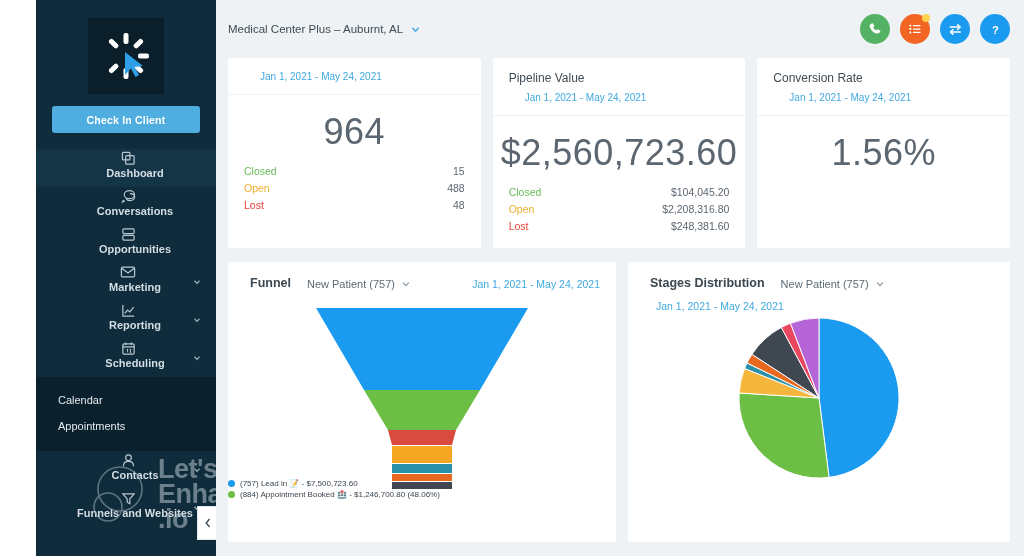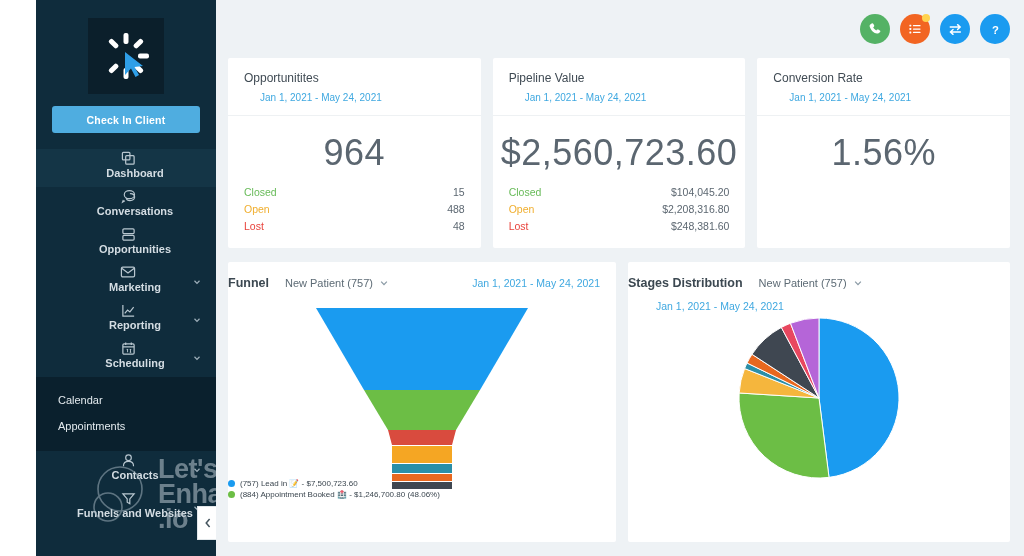--- a/index.html
+++ b/index.html
@@ -129,21 +129,21 @@
   .kpi-line .lbl.closed { color: #68bb59; }
   .kpi-line .lbl.open { color: #f0ae2e; }
   .kpi-line .lbl.lost { color: #e8433c; }
   .kpi-line .val { color: #5c6771; }
 
   
   .charts-row { display: flex; gap: 12px; padding: 14px 14px 0 12px; }
   .funnel-card { flex: 0 0 388px; height: 280px; position: relative; overflow: hidden; }
   .stages-card { flex: 1; height: 280px; position: relative; overflow: hidden; }
 
-  .ch-head { display: flex; align-items: center; padding: 14px 16px 0 0; gap: 16px; }
+  .ch-head { display: flex; align-items: flex-end; padding: 14px 16px 0 22px; gap: 16px; }
   .ch-title { font-size: 12.5px; font-weight: 700; color: #3c4851; white-space: nowrap; }
   .ch-sel {
     display: flex; align-items: center; gap: 6px;
     font-size: 11px; color: #5d6b75; cursor: pointer; white-space: nowrap;
   }
   .ch-sel .caret { width: 10px; height: 10px; color: #8a9aa5; }
   .ch-date { font-size: 10.5px; color: #3fa8e0; margin-left: auto; white-space: nowrap; cursor: pointer; }
   .ch-date-2 { font-size: 10.5px; color: #3fa8e0; padding: 10px 0 0 28px; cursor: pointer; }
 
   .funnel-body { position: relative; height: 190px; margin-top: 10px; }
@@ -311,20 +311,26 @@
     <div class="collapse-btn">
       <svg width="10" height="12" viewBox="0 0 10 12" fill="none" stroke="currentColor" stroke-width="1.5">
           <path d="M6.6 2 L3.2 6 L6.6 10"></path>
         </svg>
     </div>
   </aside>
 
   <main class="main">
 
     <div class="topbar">
+      <div class="loc-select">
+        <span>Medical Center Plus – Auburnt, AL</span>
+        <svg class="loc-caret" viewBox="0 0 12 12" fill="none" stroke="currentColor" stroke-width="1.7">
+            <path d="M2.6 4.2 L6 8 L9.4 4.2"></path>
+          </svg>
+      </div>
 
       <div class="top-actions">
         <button class="circ-btn" style="background:#54b265">
           <svg width="14" height="14" viewBox="0 0 16 16" fill="currentColor">
             <path d="M4.2 1.8 c.6-.5 1.4-.4 1.8.3 l1 1.7 c.3.6.2 1.3-.3 1.7 l-.8.6 c.7 1.6 2 2.9 3.6 3.6 l.6-.8 c.4-.5 1.1-.6 1.7-.3 l1.7 1 c.7.4.8 1.2.3 1.8 l-.9 1 c-.6.7-1.6.9-2.5.6 C7 13.1 3.3 9.4 2 5.3 c-.3-.9-.1-1.9.6-2.5 Z"></path>
           </svg>
         </button>
         <button class="circ-btn" style="background:#f26522">
           <svg width="14" height="14" viewBox="0 0 16 16" fill="currentColor">
             <rect x="1.6" y="3" width="2.2" height="2.2" rx=".5"></rect>
@@ -347,21 +353,20 @@
             <text x="8" y="12.3" text-anchor="middle" font-family="Liberation Sans, sans-serif" font-size="12" font-weight="700" fill="#ffffff">?</text>
           </svg>
         </button>
       </div>
     </div>
 
     <div class="kpi-row">
 
       <section class="card kpi-card">
         <div class="kpi-head">
-          <div class="kpi-title">Opportunitites</div>
           <div class="kpi-date">Jan 1, 2021 - May 24, 2021</div>
         </div>
         <div class="kpi-value">964</div>
         <div class="kpi-rows">
           <div class="kpi-line">
             <span class="lbl closed">Closed</span>
             <span class="val">15</span>
           </div>
           <div class="kpi-line">
             <span class="lbl open">Open</span>

